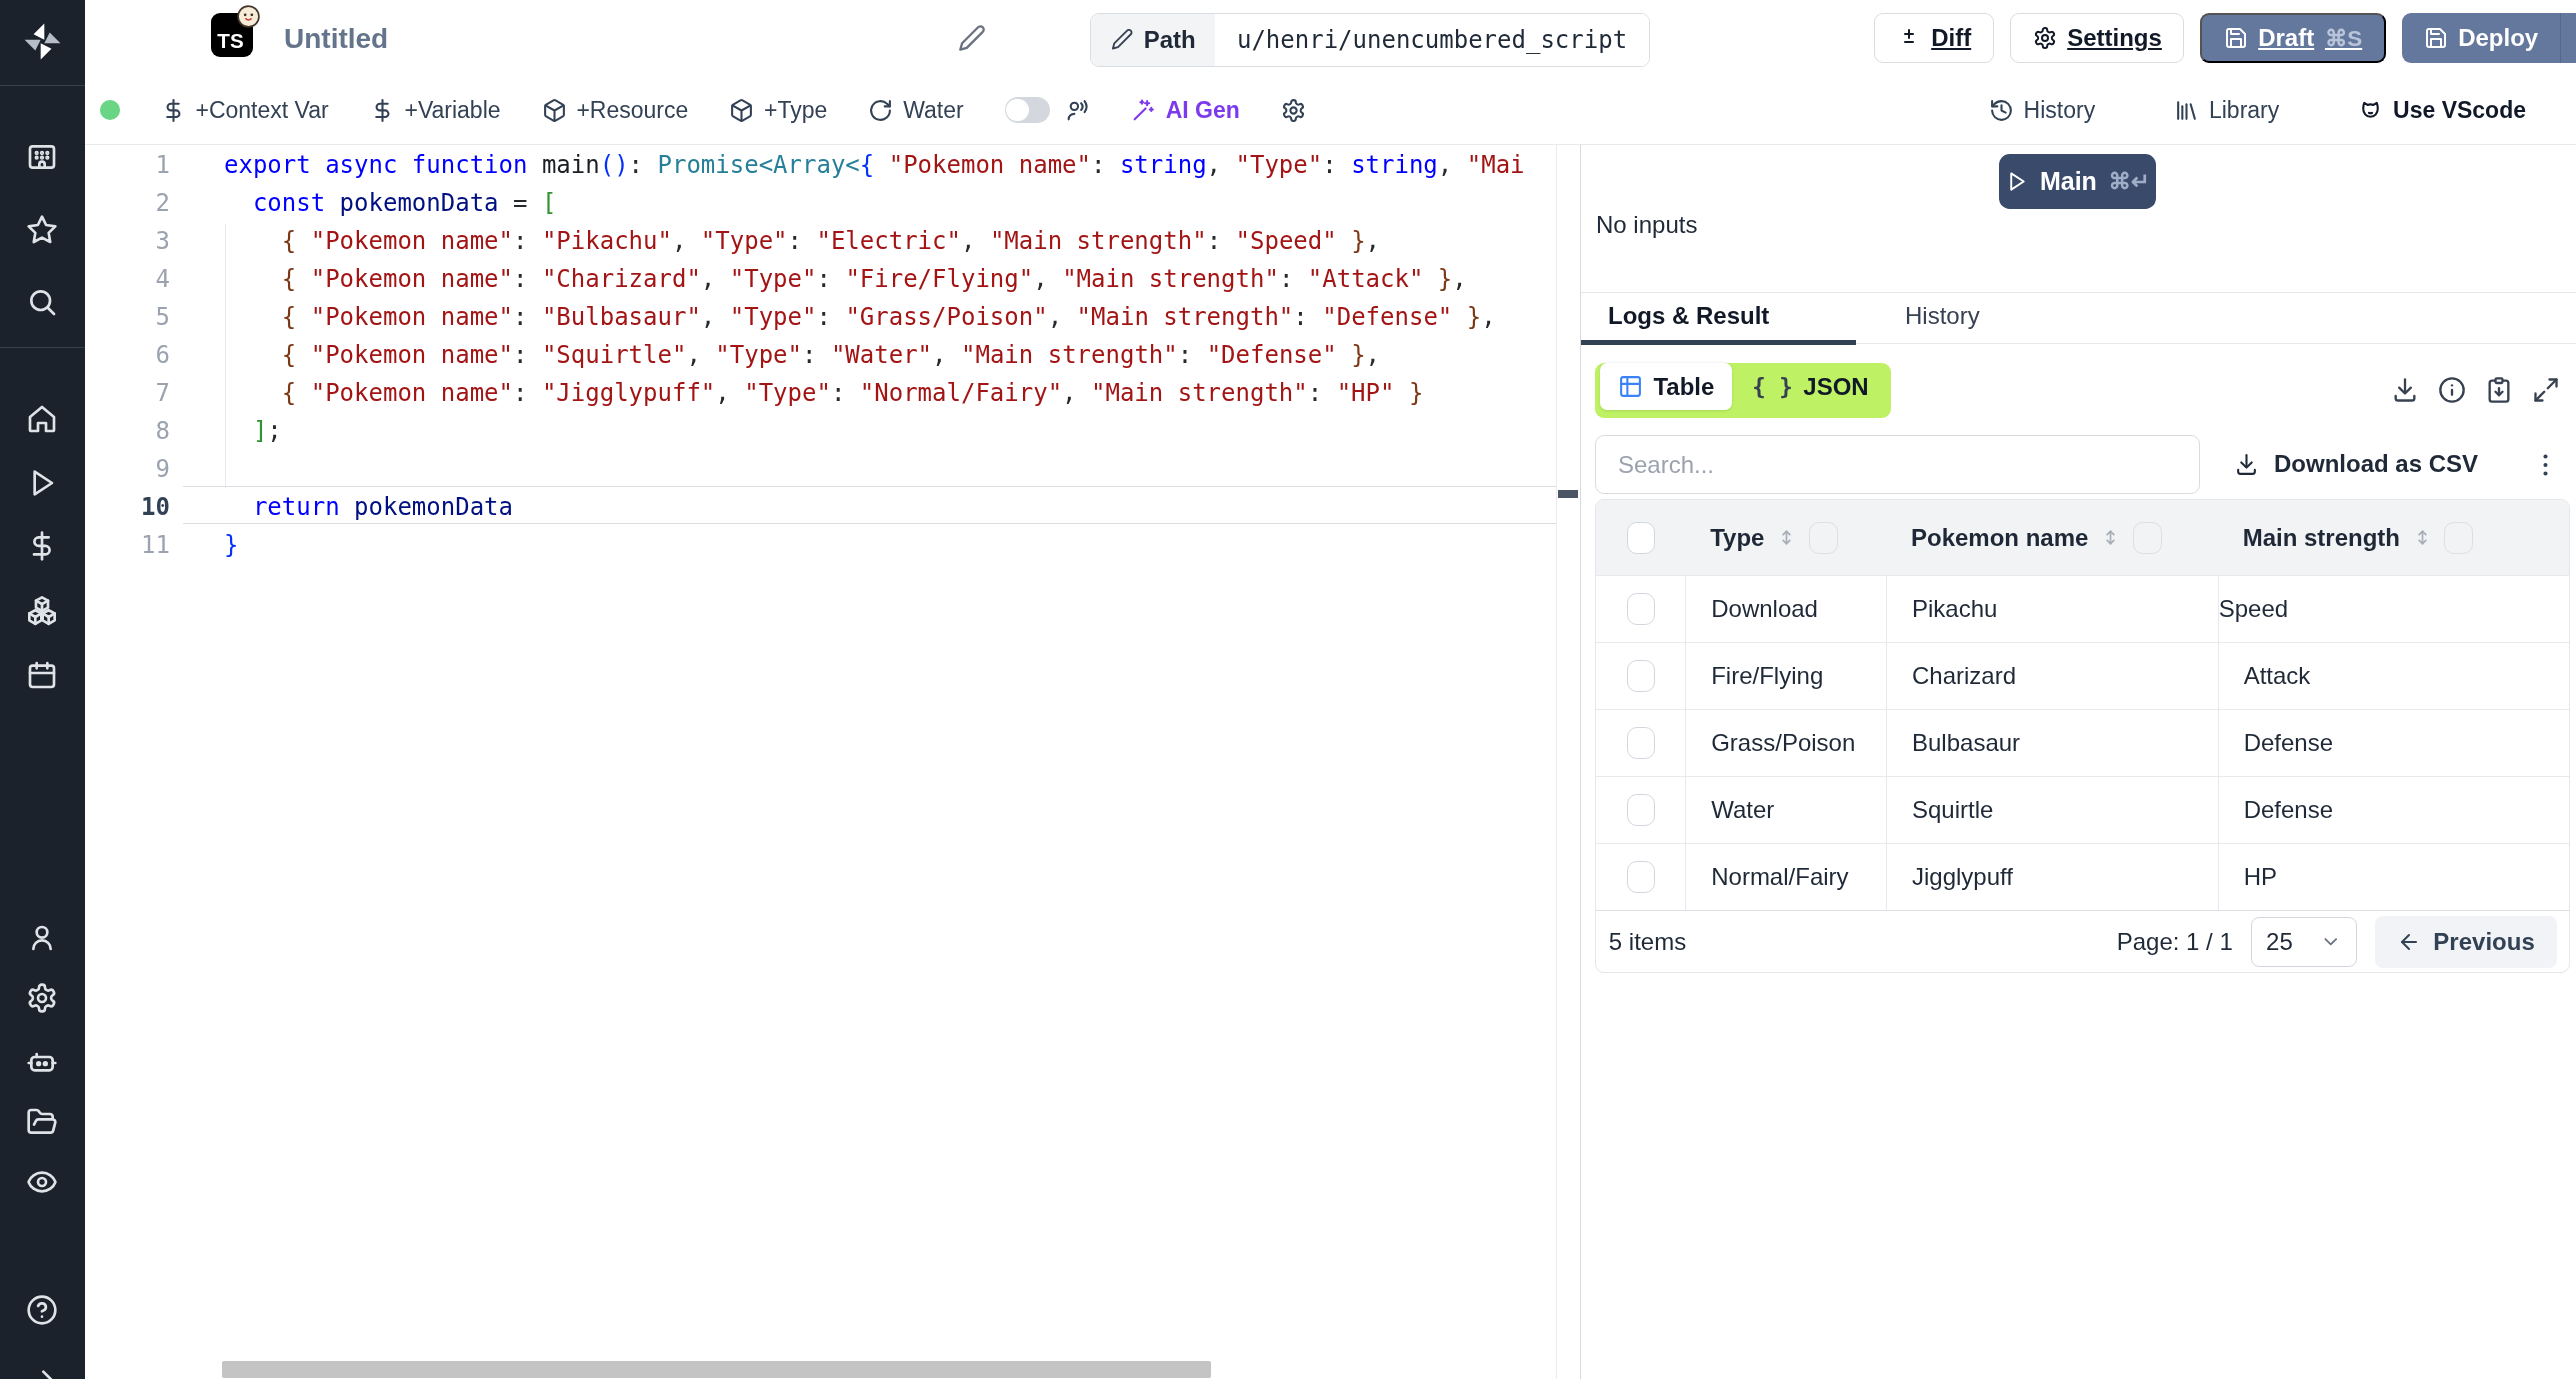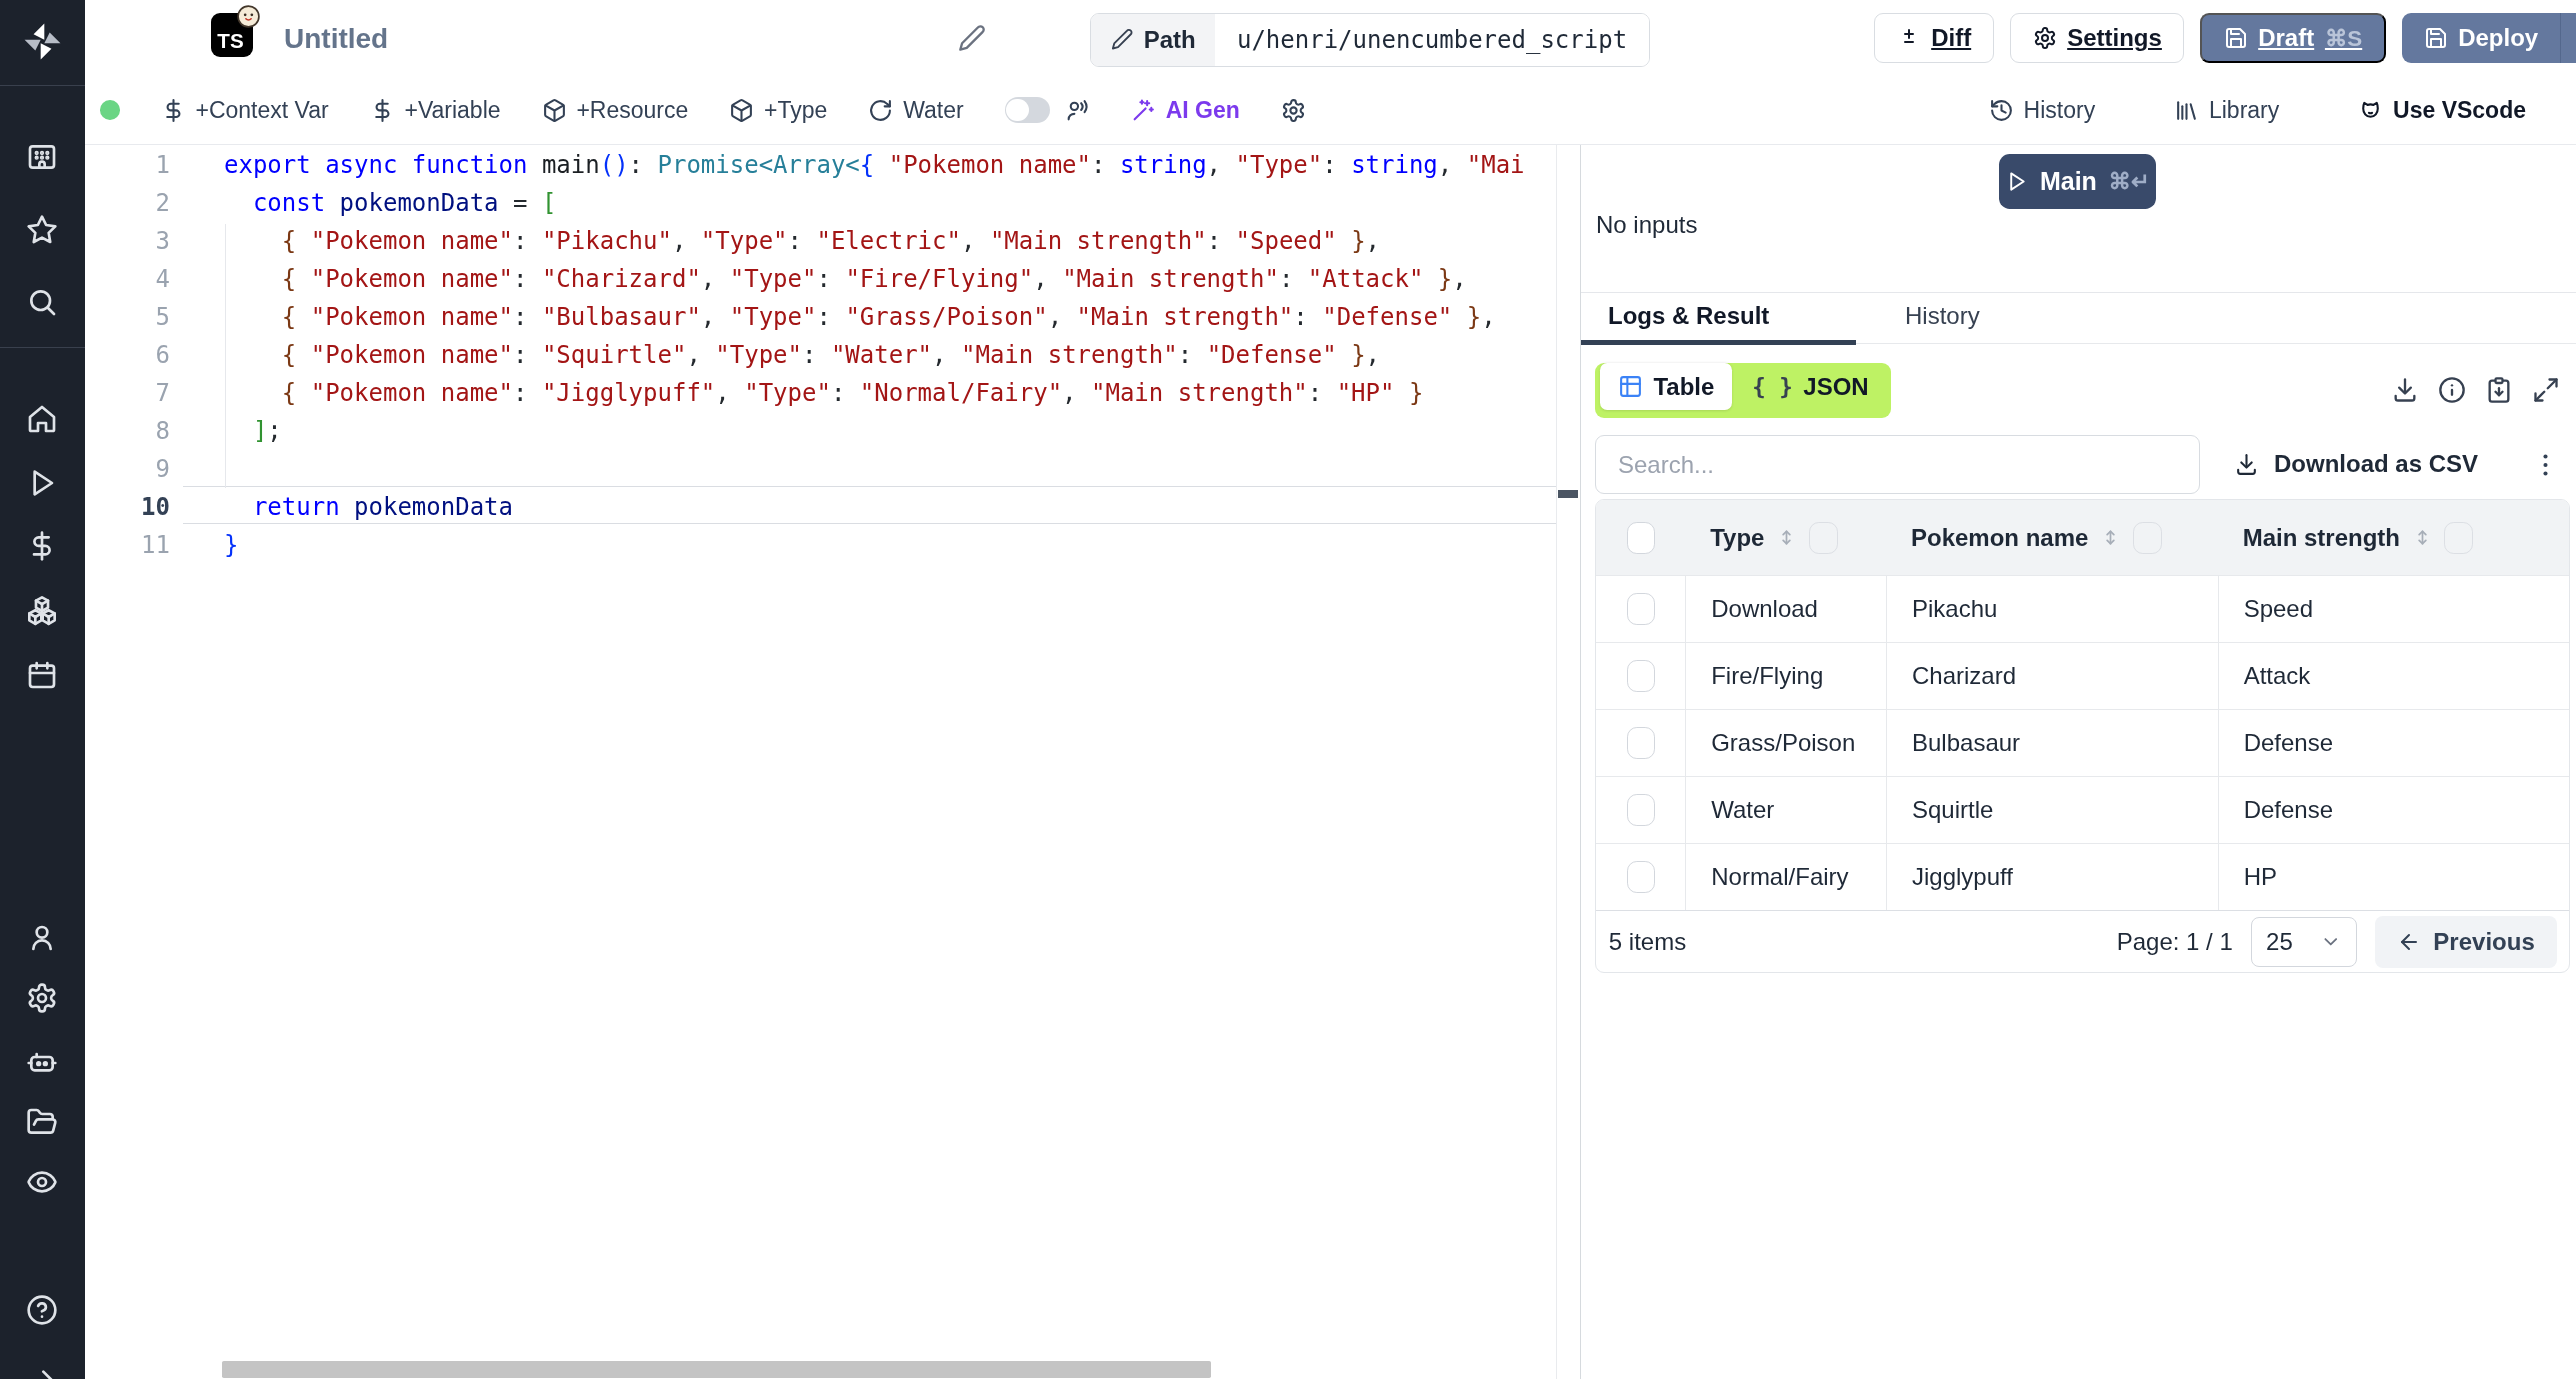--- a/index.html
+++ b/index.html
@@ -616,21 +616,21 @@
             </span>
             <span class="hbox"></span>
           </div>
         </div>
         <div class="trow">
           <div class="td first" style="width: 89px;">
             <span class="cbx"></span>
           </div>
           <div class="td" style="width: 201px; padding-left: 25px;">Download</div>
           <div class="td" style="width: 332px; padding-left: 25px;">Pikachu</div>
-          <div class="td" style="width: 352px; padding-left: 25px;">Speed</div>
+          <div class="td" style="width: 352px; ">Speed</div>
         </div>
         <div class="trow">
           <div class="td first" style="width: 89px;">
             <span class="cbx"></span>
           </div>
           <div class="td" style="width: 201px; padding-left: 25px;">Fire/Flying</div>
           <div class="td" style="width: 332px; padding-left: 25px;">Charizard</div>
           <div class="td" style="width: 352px; padding-left: 25px;">Attack</div>
         </div>
         <div class="trow">

